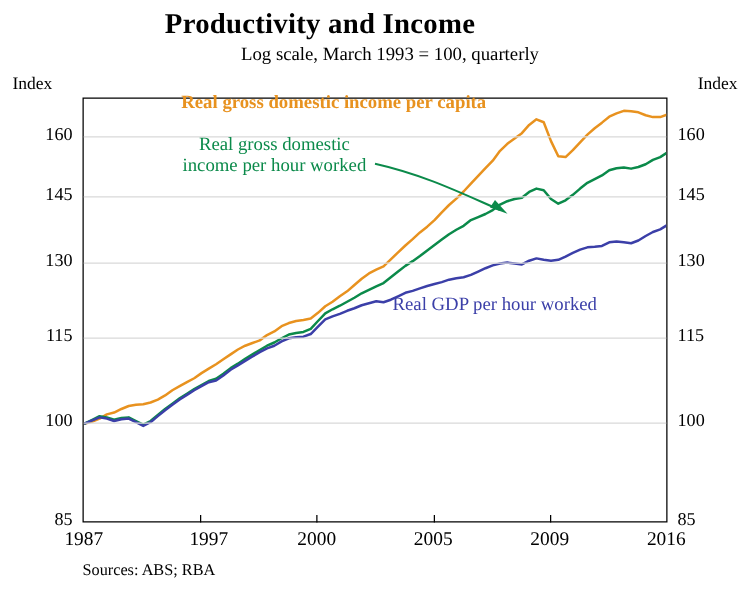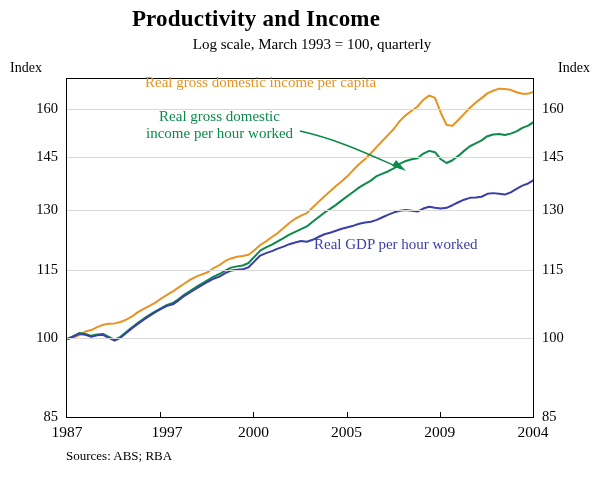--- a/index.html
+++ b/index.html
@@ -91,21 +91,21 @@
     top: 448px;
     font-size: 13px;
     font-family: "Liberation Serif", serif;
   }
   .series-label {
     position: absolute;
     font-size: 15px;
     font-family: "Liberation Serif", serif;
     line-height: 1.15;
   }
-  .lbl-income      { color: #E8921F; left: 145px; top: 74px; }
+  .lbl-income      { color: #E8921F; left: 145px; top: 74px; font-weight: bold; }
   .lbl-income-hour { color: #0B8A4A; left: 146px; top: 108px; text-align: center; }
   .lbl-gdp-hour    { color: #3B3FA8; left: 314px; top: 236px; }
   svg.lines { position: absolute; left: 0; top: 0; }
 </style>
 </head>
 <body>
 
 <div id="chart-root">
 
   <div class="title">Productivity and Income</div>
@@ -144,21 +144,21 @@
   <div id="xtick-container">
       <div class="tick-label x" style="left: 37px;">1987</div>
       <div class="tick-label x" style="left: 137px;">1997</div>
       <div class="xtick-mark" style="left: 160.2px;"></div>
       <div class="tick-label x" style="left: 223.4px;">2000</div>
       <div class="xtick-mark" style="left: 253.4px;"></div>
       <div class="tick-label x" style="left: 316.6px;">2005</div>
       <div class="xtick-mark" style="left: 346.6px;"></div>
       <div class="tick-label x" style="left: 409.8px;">2009</div>
       <div class="xtick-mark" style="left: 439.8px;"></div>
-      <div class="tick-label x" style="left: 503px;">2004</div>
+      <div class="tick-label x" style="left: 503px;">2016</div>
     </div>
 
   <div class="series-label lbl-income">Real gross domestic income per capita</div>
 
   <div class="series-label lbl-income-hour">
     <div>Real gross domestic</div>
     <div>income per hour worked</div>
   </div>
 
   <div class="series-label lbl-gdp-hour">Real GDP per hour worked</div>

